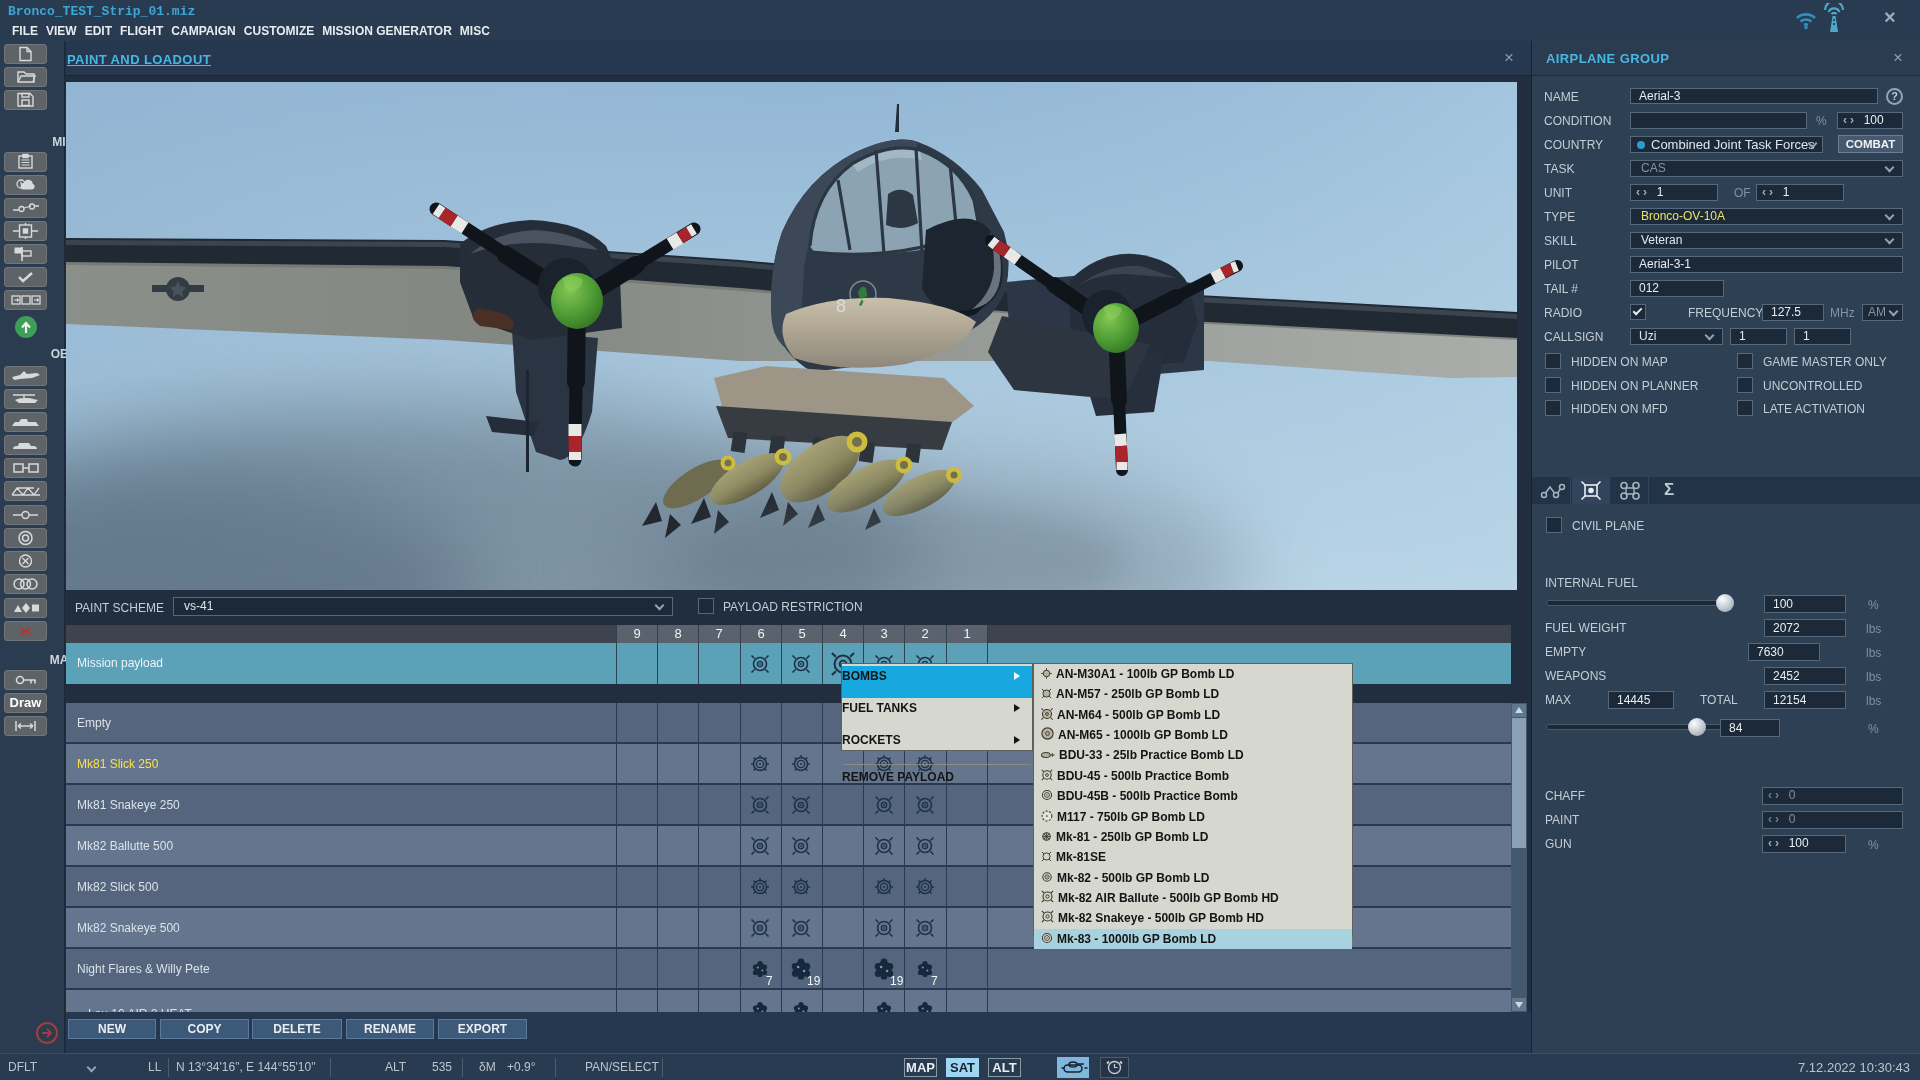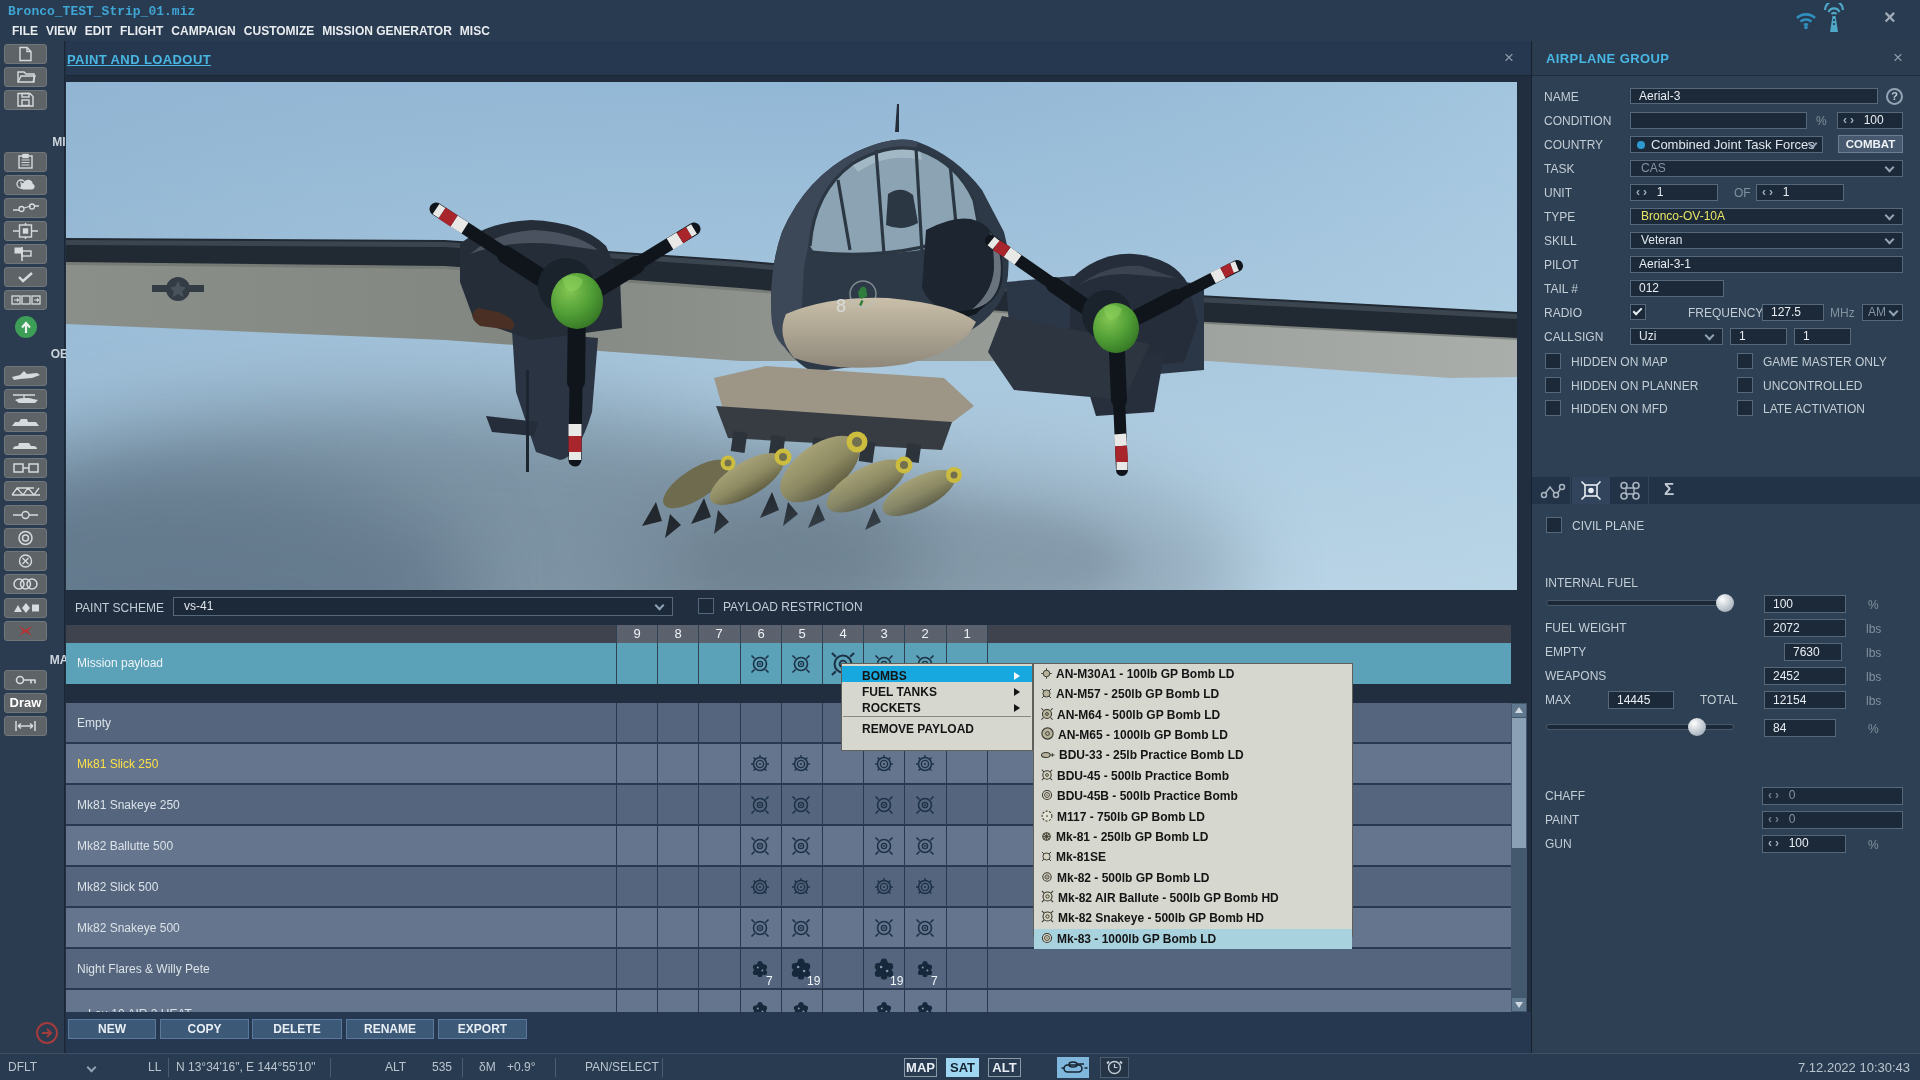--- a/index.html
+++ b/index.html
@@ -25,21 +25,21 @@
 #btnrow { left:66px; top:1012px; width:1466px; height:41px; background:#263850; }
 .bbtn { position:absolute; top:7px; height:20px; background:#3c5977; border:1px solid #5b799c; color:#e8eef4; font-weight:bold; font-size:12px; text-align:center; line-height:19px; }
 #statusbar { left:0; top:1053px; width:1920px; height:27px; background:#293b50; border-top:1px solid #3c4f63; color:#bac5cf; font-size:12px; }
 #statusbar .it { position:absolute; top:6px; white-space:nowrap; }
 #rpanel { left:1532px; top:41px; width:388px; height:1012px; background:#2e4053; }
 .rlbl { position:absolute; color:#c3cdd6; font-size:12px; white-space:nowrap; }
 .glbl { position:absolute; color:#82919f; font-size:12px; white-space:nowrap; }
 .inp { position:absolute; background:#1c2939; border:1px solid #56687c; color:#e8eef3; font-size:12px; padding-left:8px; white-space:nowrap; }
 .arrlr { color:#9db0c1; font-weight:bold; font-size:12px; letter-spacing:3px; }
 .menu { position:absolute; background:#d6d7cf; border:1px solid #60605a; font-weight:bold; font-size:12px; color:#141414; }
-.mi { position:relative; height:16px; line-height:20px; padding-left:20px; }
+.mi { position:relative; height:32px; line-height:20px; }
 .marr { position:absolute; right:12px; top:5.5px; width:0; height:0; border-left:6px solid #141414; border-top:4.5px solid transparent; border-bottom:4.5px solid transparent; }
 .smi { position:relative; height:20.36px; line-height:20.36px; padding-left:6px; white-space:nowrap; }
 .smi svg { vertical-align:-2px; margin-right:3px; }
 </style>
 </head>
 <body>
 <svg width="0" height="0" style="position:absolute">
     <defs>
 <g id="bombx">
         <circle cx="10" cy="10" r="6.5" fill="none" stroke="#1d3246" stroke-width="1.6"></circle>
@@ -792,33 +792,33 @@
 <div class="rlbl" style="left:1572px;top:519px">CIVIL PLANE</div>
 <div class="rlbl" style="left:1545px;top:576px">INTERNAL FUEL</div>
 <div class="abs" style="left:1546px;top:600px;width:188px;height:6px;background:#1b2838;border:1px solid #49596b;border-radius:3px"></div>
 <div class="abs" style="left:1716px;top:594px;width:18px;height:18px;border-radius:50%;background:radial-gradient(circle at 35% 30%,#fdfdfd,#b9c2cb 60%,#8e99a4)"></div>
 <div class="inp" style="left:1764px;top:595px;width:82px;height:18px;line-height:16px">100</div>
 <div class="glbl" style="left:1868px;top:598px">%</div>
 <div class="rlbl" style="left:1545px;top:621px">FUEL WEIGHT</div>
 <div class="inp" style="left:1764px;top:619px;width:82px;height:18px;line-height:16px">2072</div>
 <div class="glbl" style="left:1866px;top:622px">lbs</div>
 <div class="rlbl" style="left:1545px;top:645px">EMPTY</div>
-<div class="inp" style="left:1784px;top:643px;width:58px;height:18px;line-height:16px">7630</div>
+<div class="inp" style="left:1748px;top:643px;width:72px;height:18px;line-height:16px">7630</div>
 <div class="glbl" style="left:1866px;top:646px">lbs</div>
 <div class="rlbl" style="left:1545px;top:669px">WEAPONS</div>
 <div class="inp" style="left:1764px;top:667px;width:82px;height:18px;line-height:16px">2452</div>
 <div class="glbl" style="left:1866px;top:670px">lbs</div>
 <div class="rlbl" style="left:1545px;top:693px">MAX</div>
 <div class="inp" style="left:1608px;top:691px;width:66px;height:18px;line-height:16px">14445</div>
 <div class="rlbl" style="left:1700px;top:693px">TOTAL</div>
 <div class="inp" style="left:1764px;top:691px;width:82px;height:18px;line-height:16px">12154</div>
 <div class="glbl" style="left:1866px;top:694px">lbs</div>
 <div class="abs" style="left:1546px;top:724px;width:188px;height:6px;background:#1b2838;border:1px solid #49596b;border-radius:3px"></div>
 <div class="abs" style="left:1688px;top:718px;width:18px;height:18px;border-radius:50%;background:radial-gradient(circle at 35% 30%,#fdfdfd,#b9c2cb 60%,#8e99a4)"></div>
-<div class="inp" style="left:1764px;top:719px;width:72px;height:18px;line-height:16px">84</div>
+<div class="inp" style="left:1720px;top:719px;width:60px;height:18px;line-height:16px">84</div>
 <div class="glbl" style="left:1868px;top:722px">%</div>
 <div class="rlbl" style="left:1545px;top:789px">CHAFF</div>
 <div class="inp" style="left:1762px;top:787px;width:141px;height:18px;padding-left:5px;color:#8493a3"><span class="arrlr" style="color:#6f8090">‹›</span>&nbsp;&nbsp;0</div>
 <div class="rlbl" style="left:1545px;top:813px">PAINT</div>
 <div class="inp" style="left:1762px;top:811px;width:141px;height:18px;padding-left:5px;color:#8493a3"><span class="arrlr" style="color:#6f8090">‹›</span>&nbsp;&nbsp;0</div>
 <div class="rlbl" style="left:1545px;top:837px">GUN</div>
 <div class="inp" style="left:1762px;top:835px;width:84px;height:18px;padding-left:5px"><span class="arrlr">‹›</span>&nbsp;&nbsp;100</div>
 <div class="glbl" style="left:1868px;top:838px">%</div>
 <div class="menu" style="left:841px;top:663px;width:192px;height:88px">
 <div class="mi" style="background:#18a8e0;margin-top:2px">BOMBS<span class="marr" style="border-left-color:#f2f6f8"></span></div>

